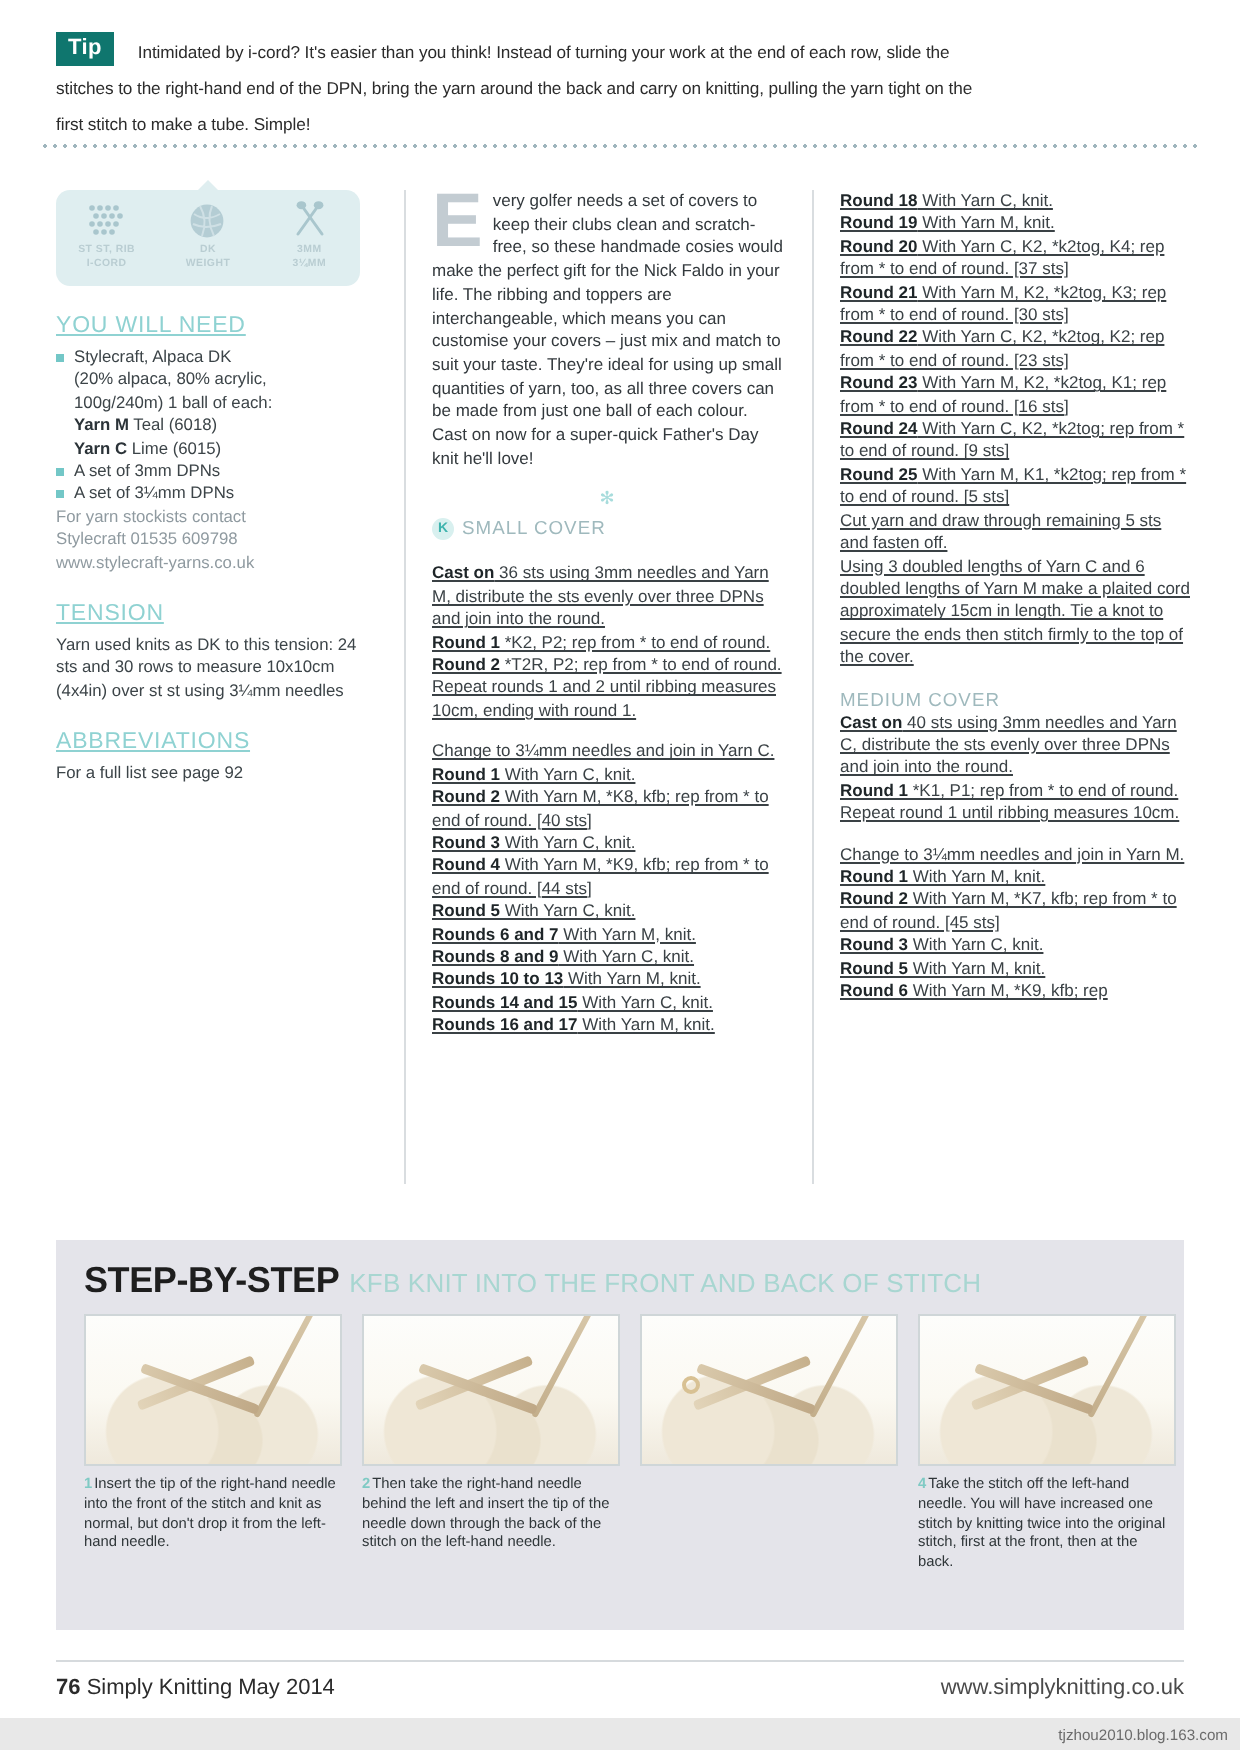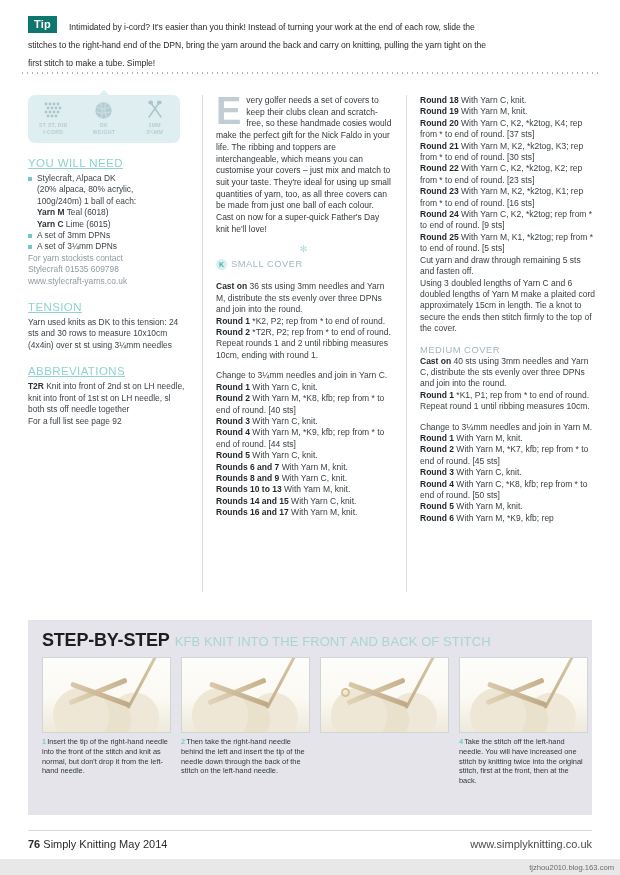--- a/index.html
+++ b/index.html
@@ -88,21 +88,21 @@
   .dropcap-p { font-size: 8.5px; line-height: 11.7px; color: #33393d; }
   .dropcap {
     float: left; font-size: 38px; line-height: 30px; font-weight: bold;
     color: #c3ccd2; margin: 1px 5px 0 0;
     font-family: "Liberation Sans", sans-serif;
   }
 
   .orna { text-align: center; margin: 9px 0 4px 0; font-size: 9px; color: #a7dcdc; letter-spacing: 1px; }
 
   
-  .pat { font-size: 8.5px; line-height: 11.4px; color: #3a4145; }
+  .pat { font-size: 8.5px; line-height: 11.4px; color: #3a4145; text-decoration: underline; }
   .pat p { margin: 0; }
   .pat b { font-weight: bold; color: #1e2528; }
   .pat .gap { height: 9px; }
 
   h3.pat-head {
     font-size: 9.4px; font-weight: normal; color: #9fb9bd;
     letter-spacing: .5px; margin: 0 0 1px 0; text-transform: uppercase;
   }
   .pat-head-row { display: flex; align-items: center; gap: 4px; margin-bottom: 11px; }
   .kmark {
@@ -244,21 +244,20 @@
         <div class="grey">For yarn stockists contact</div>
         <div class="grey">Stylecraft 01535 609798</div>
         <div class="grey">www.stylecraft-yarns.co.uk</div>
       </div>
 
       <h2 class="sec">TENSION</h2>
       <div class="lside">Yarn used knits as DK to this tension: 24 sts and 30 rows to measure 10x10cm (4x4in) over st st using 3¼mm needles</div>
 
       <h2 class="sec">ABBREVIATIONS</h2>
       <div class="lside">
-        <span><b class="k">T2R</b> <span>Knit into front of 2nd st on LH needle, knit into front of 1st st on LH needle, sl both sts off needle together</span></span>
         <div>For a full list see page 92</div>
       </div>
     </div>
 
     <div class="col col-2">
       <div class="dropcap-p">
         <span class="dropcap">E</span><span>very golfer needs a set of covers to keep their clubs clean and scratch-free, so these handmade cosies would make the perfect gift for the Nick Faldo in your life. The ribbing and toppers are interchangeable, which means you can customise your covers – just mix and match to suit your taste. They're ideal for using up small quantities of yarn, too, as all three covers can be made from just one ball of each colour. Cast on now for a super-quick Father's Day knit he'll love!</span>
       </div>
       <div class="orna">✻</div>
 
@@ -304,21 +303,20 @@
       <h3 class="pat-head">MEDIUM COVER</h3>
       <div class="pat">
         <p><b>Cast on</b><span> 40 sts using 3mm needles and Yarn C, distribute the sts evenly over three DPNs and join into the round.</span></p>
         <p><b>Round 1</b><span> *K1, P1; rep from * to end of round.</span></p>
         <p><b></b><span>Repeat round 1 until ribbing measures 10cm.</span></p>
         <div class="gap"></div>
         <p><b></b><span>Change to 3¼mm needles and join in Yarn M.</span></p>
         <p><b>Round 1</b><span> With Yarn M, knit.</span></p>
         <p><b>Round 2</b><span> With Yarn M, *K7, kfb; rep from * to end of round. [45 sts]</span></p>
         <p><b>Round 3</b><span> With Yarn C, knit.</span></p>
-        <p><b>Round 4</b><span> With Yarn C, *K8, kfb; rep from * to end of round. [50 sts]</span></p>
         <p><b>Round 5</b><span> With Yarn M, knit.</span></p>
         <p><b>Round 6</b><span> With Yarn M, *K9, kfb; rep</span></p>
       </div>
     </div>
   </div>
 
   <div class="sbs">
     <div class="sbs-title">
       <span class="a">STEP-BY-STEP</span><span class="b">KFB KNIT INTO THE FRONT AND BACK OF STITCH</span>
     </div>

